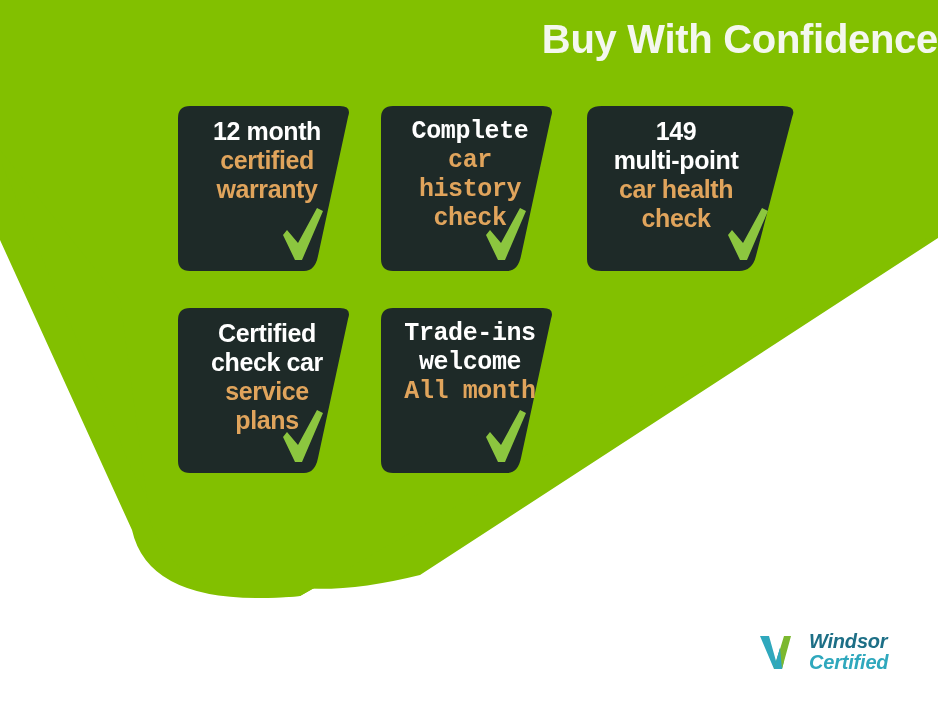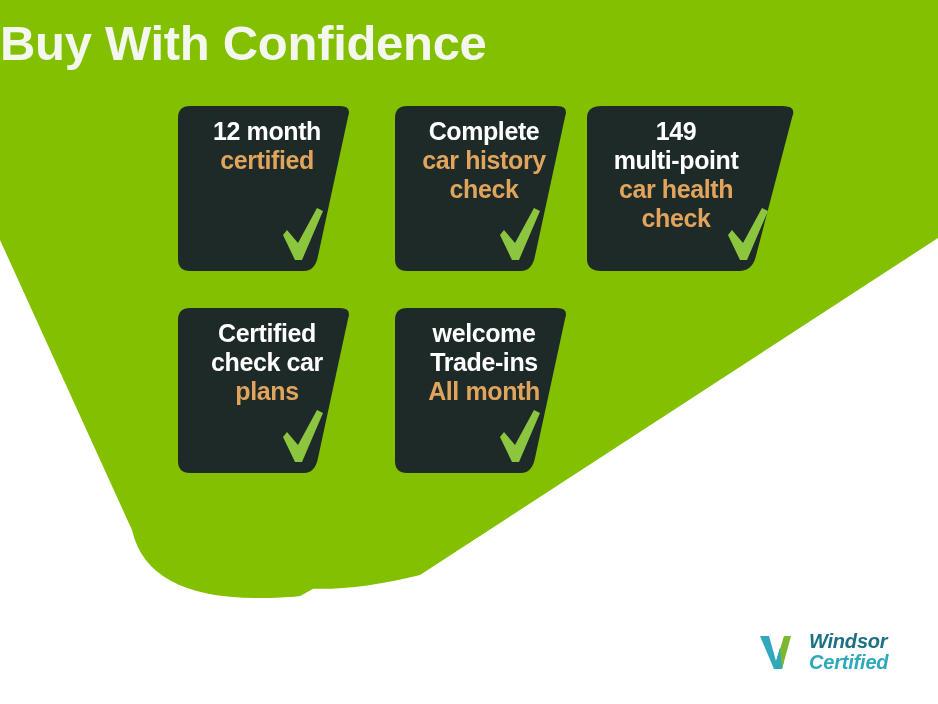--- a/index.html
+++ b/index.html
@@ -31,23 +31,23 @@
     height: 704px;
     pointer-events: none;
   }
 
   
   .title {
     position: absolute;
     left: 0;
     top: 17px;
     width: 938px;
-    text-align: left;
+    text-align: right;
     color: #f4f7ee;
-    font-size: 49px;
+    font-size: 40px;
     font-weight: bold;
     letter-spacing: -0.3px;
     line-height: 1.1;
   }
 
   
   .cards {
     position: absolute;
     left: 178px;
     top: 106px;
@@ -59,21 +59,21 @@
   }
   .row.row2 { margin-top: 37px; }
 
   .card {
     position: absolute;
     top: 0;
     width: 174px;
     height: 165px;
   }
   .card.c0 { left: 0px; }
-  .card.c1 { left: 217px; }
+  .card.c1 { left: 203px; font-family: Liberation Mono, monospace; }
   .card.c2 { left: 409px; padding-left: 36px; }
 
   .card-shape {
     position: absolute;
     inset: 0;
     width: 100%;
     height: 100%;
   }
 
   .card-text {
@@ -146,20 +146,21 @@
 
     <div class="row row1">
 
       <div class="card c0">
         <svg class="card-shape" viewBox="0 0 174 165" preserveAspectRatio="none" aria-hidden="true">
           <path d="M12,0 H162 Q174,0 170,11 L140,150 Q137,165 126,165 H12 Q0,165 0,153 V12 Q0,0 12,0 Z" fill="#1e2a28"></path>
         </svg>
         <div class="card-text">
           <span class="w">12 month</span>
           <span class="o">certified</span>
+          <span class="o">warranty</span>
         </div>
         <svg class="tick p-low" viewBox="0 0 46 56" aria-hidden="true">
           <path d="M3,28 L7,23 L18,36 L37,1 L43,4 L22,53 L15,53 Z" fill="#8cc63f"></path>
         </svg>
       </div>
 
       <div class="card c1">
         <svg class="card-shape" viewBox="0 0 174 165" preserveAspectRatio="none" aria-hidden="true">
           <path d="M12,0 H162 Q174,0 170,11 L140,150 Q137,165 126,165 H12 Q0,165 0,153 V12 Q0,0 12,0 Z" fill="#1e2a28"></path>
         </svg>
@@ -192,34 +193,35 @@
 
     <div class="row row2">
 
       <div class="card c0">
         <svg class="card-shape" viewBox="0 0 174 165" preserveAspectRatio="none" aria-hidden="true">
           <path d="M12,0 H162 Q174,0 170,11 L140,150 Q137,165 126,165 H12 Q0,165 0,153 V12 Q0,0 12,0 Z" fill="#1e2a28"></path>
         </svg>
         <div class="card-text">
           <span class="w">Certified</span>
           <span class="w">check car</span>
+          <span class="o">service</span>
           <span class="o">plans</span>
         </div>
         <svg class="tick p-mid" viewBox="0 0 46 56" aria-hidden="true">
           <path d="M3,28 L7,23 L18,36 L37,1 L43,4 L22,53 L15,53 Z" fill="#8cc63f"></path>
         </svg>
       </div>
 
       <div class="card c1">
         <svg class="card-shape" viewBox="0 0 174 165" preserveAspectRatio="none" aria-hidden="true">
           <path d="M12,0 H162 Q174,0 170,11 L140,150 Q137,165 126,165 H12 Q0,165 0,153 V12 Q0,0 12,0 Z" fill="#1e2a28"></path>
         </svg>
         <div class="card-text">
+          <span class="w">Trade-ins</span>
           <span class="w">welcome</span>
-          <span class="w">Trade-ins</span>
           <span class="o">All month</span>
         </div>
         <svg class="tick p-low" viewBox="0 0 46 56" aria-hidden="true">
           <path d="M3,28 L7,23 L18,36 L37,1 L43,4 L22,53 L15,53 Z" fill="#8cc63f"></path>
         </svg>
       </div>
 
 
     </div>
   </div>

